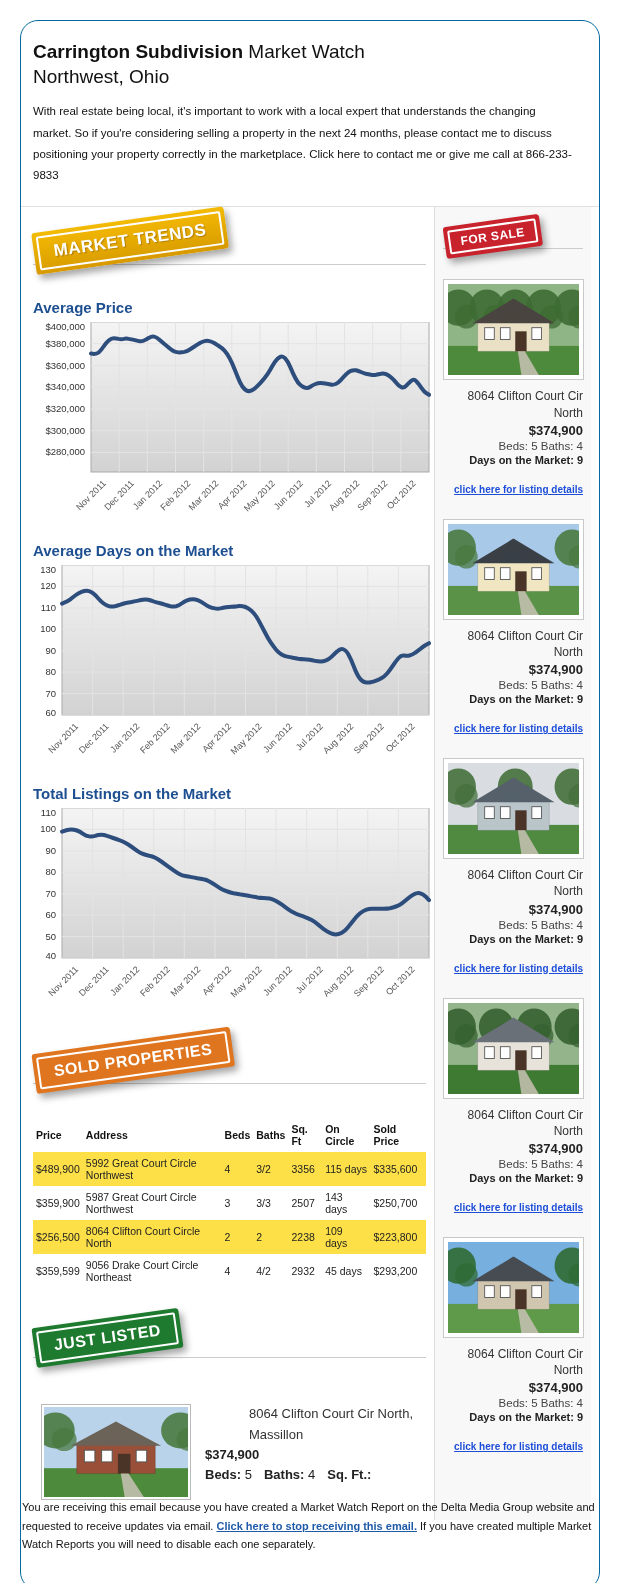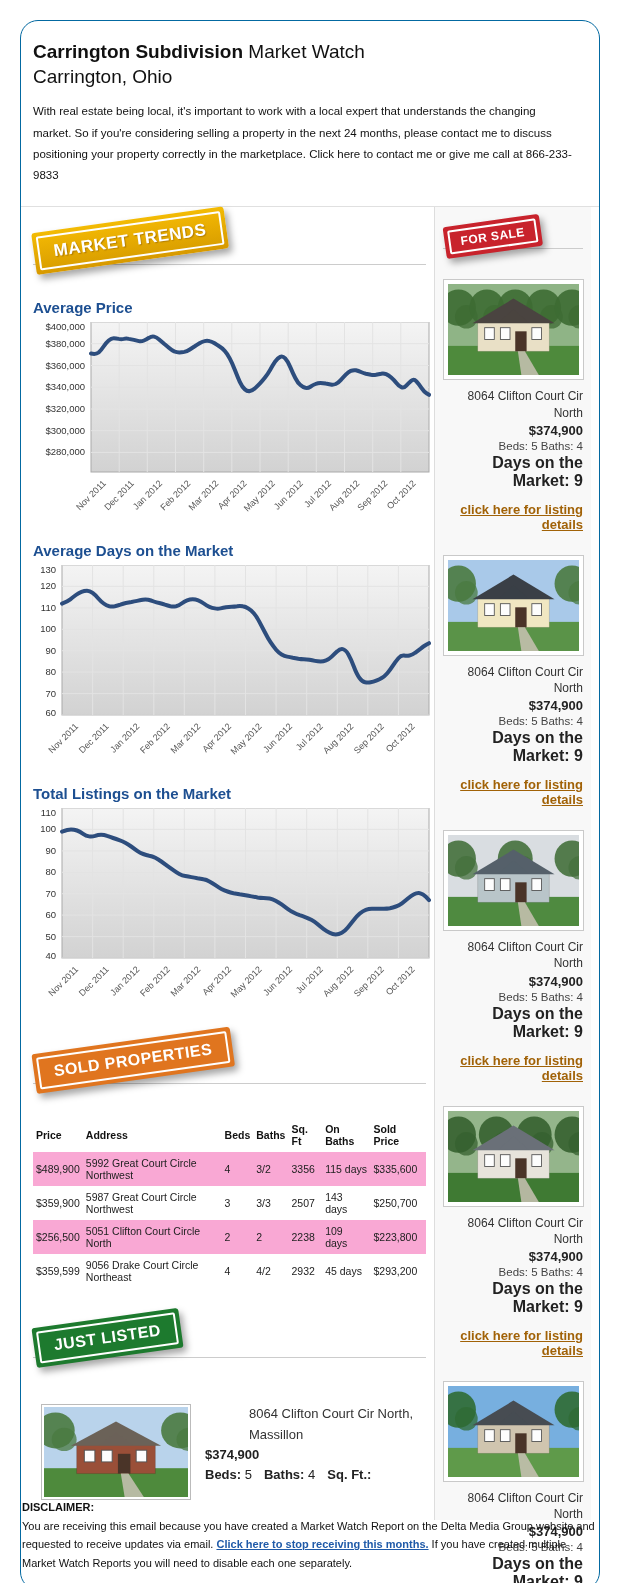--- a/index.html
+++ b/index.html
@@ -43,32 +43,32 @@
   .badge.green { background:#1d7a2e; }
   .badge.green .inner { background:#1d7a2e; font-size:16px; }
   
   .chart-block { margin-bottom:10px; }
   .chart-title { font-size:15px; font-weight:bold; color:#1d4f91; margin:6px 0 6px 0; }
   .chart svg { display:block; }
   
   table.sold { width:100%; border-collapse:collapse; font-size:10.5px; margin-top:4px; }
   table.sold th { text-align:left; font-weight:bold; padding:5px 3px; color:#111; }
   table.sold td { padding:5px 3px; color:#222; }
-  table.sold tr.stripe { background:#f9a8d4; }
+  table.sold tr.stripe { background:#fde047; }
   
   .sb-listing { margin-bottom:22px;text-align:right; }
   .photo-frame {
     background:#fff; border:1px solid #c9c9c9; padding:4px; width:141px; height:101px; margin-bottom:8px; cursor:pointer;
   }
   .photo-frame svg { display:block; }
   .sb-addr { font-size:12px; color:#333; line-height:1.35; }
   .sb-price { font-size:13px; font-weight:bold; color:#222; margin:2px 0; }
   .sb-bb { font-size:11.5px; color:#444; margin:1px 0; }
-  .sb-days { font-size:16px; font-weight:bold; color:#222; margin:2px 0; }
-  a.details-link { display:inline-block; font-size:13px; font-weight:bold; color:#a16207; text-decoration:underline; cursor:pointer; margin-top:10px; }
+  .sb-days { font-size:11px; font-weight:bold; color:#222; margin:2px 0; }
+  a.details-link { display:inline-block; font-size:10px; font-weight:bold; color:#1d4ed8; text-decoration:underline; cursor:pointer; margin-top:16px; }
   
   .jl-item { display:flex; margin:14px 0 0 0; padding:12px 8px; }
   .jl-photo { background:#fff; border:1px solid #bbb; padding:2px; width:150px; height:96px; flex:none; cursor:pointer; }
   .jl-text { margin-left:14px; font-size:13px; line-height:1.55; }
   .jl-addr { color:#333;margin-left:44px; }
   .jl-price { font-weight:bold; }
   .jl-specs span.lab { font-weight:bold; }
   .jl-specs span.val { margin-right:12px; }
   
   .disclaimer { position:absolute; left:22px; top:1498px; width:575px; font-size:11px; line-height:1.7; color:#111; }
@@ -77,21 +77,21 @@
 </style>
 </head>
 <body>
 
 <div class="container">
 
   <div class="header">
     <div class="title">
       <span class="b">Carrington Subdivision</span><span> Market Watch</span>
     </div>
-    <div class="subtitle">Carrington, Ohio</div>
+    <div class="subtitle">Northwest, Ohio</div>
     <p class="intro">With real estate being local, it's important to work with a local expert that understands the changing market. So if you're considering selling a property in the next 24 months, please contact me to discuss positioning your property correctly in the marketplace. Click here to contact me or give me call at 866-233-9833</p>
   </div>
 
   <div class="main">
 
     <div class="leftcol">
 
       <div class="badge-row">
         <hr>
         <div class="badge gold">
@@ -270,21 +270,21 @@
       </div>
 
       <table class="sold">
         <thead>
           <tr>
             <th>Price</th>
             <th>Address</th>
             <th>Beds</th>
             <th>Baths</th>
             <th>Sq. Ft</th>
-            <th>On Baths</th>
+            <th>On Circle</th>
             <th>Sold Price</th>
           </tr>
         </thead>
         <tbody>
           <tr class="stripe">
             <td>$489,900</td>
             <td>5992 Great Court Circle Northwest</td>
             <td>4</td>
             <td>3/2</td>
             <td>3356</td>
@@ -295,21 +295,21 @@
             <td>$359,900</td>
             <td>5987 Great Court Circle Northwest</td>
             <td>3</td>
             <td>3/3</td>
             <td>2507</td>
             <td>143 days</td>
             <td>$250,700</td>
           </tr>
           <tr class="stripe">
             <td>$256,500</td>
-            <td>5051 Clifton Court Circle North</td>
+            <td>8064 Clifton Court Circle North</td>
             <td>2</td>
             <td>2</td>
             <td>2238</td>
             <td>109 days</td>
             <td>$223,800</td>
           </tr>
           <tr>
             <td>$359,599</td>
             <td>9056 Drake Court Circle Northeast</td>
             <td>4</td>
@@ -505,15 +505,14 @@
         <div class="sb-bb">Beds: 5 Baths: 4</div>
         <div class="sb-days">Days on the Market: 9</div>
         <a class="details-link">click here for listing details</a>
       </div>
     </div>
 
   </div>
 </div>
 
 <div class="disclaimer">
-  <div class="head">DISCLAIMER:</div>
-  <span>You are receiving this email because you have created a Market Watch Report on the Delta Media Group website and requested to receive updates via email. </span><a>Click here to stop receiving this months.</a><span> If you have created multiple Market Watch Reports you will need to disable each one separately.</span>
+  <span>You are receiving this email because you have created a Market Watch Report on the Delta Media Group website and requested to receive updates via email. </span><a>Click here to stop receiving this email.</a><span> If you have created multiple Market Watch Reports you will need to disable each one separately.</span>
 </div>
 
 </body></html>

